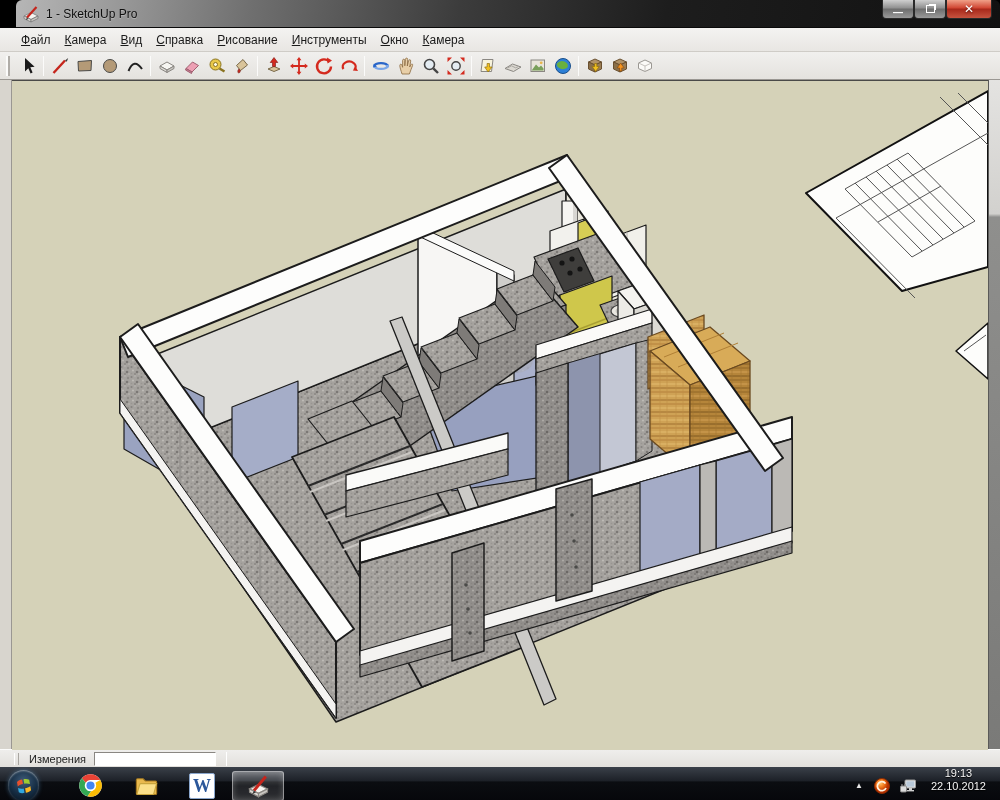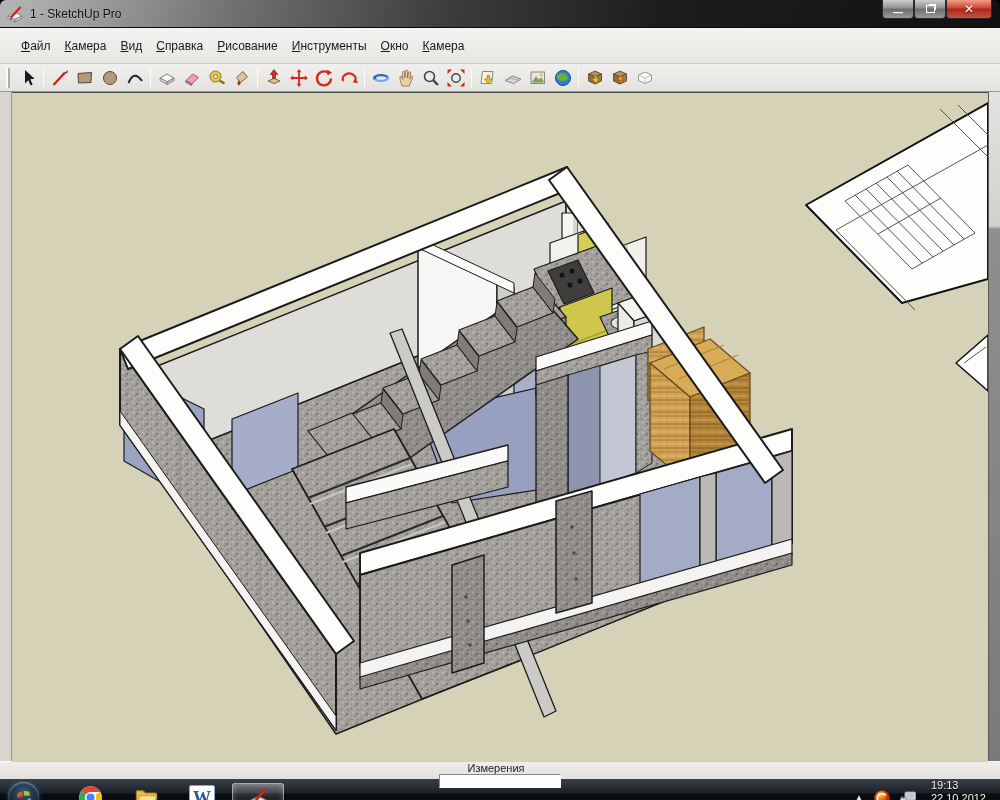--- a/index.html
+++ b/index.html
@@ -3,33 +3,33 @@
 <meta charset="utf-8">
 <style>
   * { margin:0; padding:0; box-sizing:border-box; }
   body { width:1000px; height:800px; overflow:hidden; font-family:"Liberation Sans","DejaVu Sans",sans-serif; background:#000; }
   .screen { position:relative; width:1000px; height:800px; }
 
   
   .titlebar { position:relative; height:28px;
     background:linear-gradient(100deg,#b6b6b6 0%,#9a9a9a 10%,#6f6f6f 24%,#3c3c3c 45%,#1d1d1d 66%,#111 100%);
     border-bottom:1px solid #0a0a0a; display:flex; align-items:center; padding-left:6px;
-    border-radius:6px 6px 0 0; }
+    border-radius:6px 6px 0 0;margin-left:16px; }
   .app-icon { width:18px; height:18px; margin-right:6px; flex:0 0 auto; }
   .title-text { font-size:12px; color:#0e0e0e; text-shadow:0 1px 1px rgba(255,255,255,.35); }
   .win-controls { position:absolute; right:8px; top:0; display:flex; }
   .win-btn { width:32px; height:19px; border:1px solid #2a2a2a; border-top:none; border-radius:0 0 4px 4px;
     background:linear-gradient(#cfcfcf,#8f8f8f 45%,#6d6d6d 50%,#9a9a9a); color:#fff; font-size:10px; line-height:17px;
     text-align:center; cursor:default; display:flex; align-items:center; justify-content:center; }
   .win-btn.close { width:46px; background:linear-gradient(#f0a088,#cf4431 45%,#a8281a 50%,#c6533f); font-weight:bold; font-size:12px; text-shadow:0 1px 2px #5a0f08;}
   .restore-box { width:9px; height:8px; border:1px solid #fff; box-shadow:2px -2px 0 -1px #fff; background:transparent; }
   .min-glyph { font-weight:bold; color:#fff; margin-top:6px; }
 
   
-  .menubar { height:36px; background:linear-gradient(#f4f3f1,#e8e6e3); display:flex; align-items:center;
+  .menubar { height:24px; background:linear-gradient(#f4f3f1,#e8e6e3); display:flex; align-items:center;
     padding-left:14px; border-bottom:1px solid #cfccc7; }
   .menu-item { display:inline-block; font-size:12px; color:#1a1a1a; padding:2px 7px; cursor:default; }
   .menu-item::first-letter { text-decoration:underline; }
 
   
   .toolbar { height:28px; background:linear-gradient(#f1f0ee,#e4e2de); display:flex; align-items:center;
     padding-left:4px; border-bottom:1px solid #9a9792; }
   .tb-grip { width:4px; height:20px; border-left:2px solid #fbfbfa; border-right:2px solid #b0ada8; margin:0 5px 0 2px; }
   .tool-btn { width:25px; height:24px; display:flex; align-items:center; justify-content:center; border:1px solid transparent; border-radius:2px; }
   .tool-btn svg { width:20px; height:20px; }
@@ -38,21 +38,21 @@
   
   .viewport-row { display:flex; height:669px; }
   .left-strip { width:12px; background:#d8d5ce; border-right:1px solid #9a9792; }
   .viewport { width:976px; height:669px; position:relative; background:#d5d2b8; border-top:1px solid #4a4a48; }
   .viewport svg { display:block; }
   .right-strip { width:12px; border-left:1px solid #5a5a58;
     background:linear-gradient(to bottom,#e4e3e1 0%,#d2d1ce 20%,#8f8f8d 20.5%,#7a7a78 100%); }
 
   
   .statusbar { height:18px; background:linear-gradient(#efeeec,#e2e0dc); display:flex; align-items:center;
-    font-size:11px; color:#222; border-top:1px solid #fbfbfa;flex-direction:column; }
+    font-size:11px; color:#222; border-top:1px solid #fbfbfa; }
   .sb-grip { width:5px; height:12px; border-left:1px solid #fff; border-right:1px solid #a8a5a0; margin:0 10px 0 14px; }
   .sb-label { margin-right:8px; }
   .sb-input { width:122px; height:14px; border:1px solid #8a8782; border-bottom-color:#fff; border-right-color:#fff;
     background:#fff; font-size:11px; padding:0 3px; }
   .sb-sep { width:1px; height:14px; background:#b5b2ad; border-right:1px solid #fff; margin-left:10px; }
 
   
   .taskbar { height:37px; display:flex; align-items:center; padding:0 6px;
     background:linear-gradient(#3a4049 0%,#1c2027 38%,#0b0d11 40%,#05060a 100%); }
   .start-orb { width:31px; height:31px; border-radius:50%; margin:0 6px 0 2px; position:relative;
@@ -66,21 +66,21 @@
   .task-btn.active { background:linear-gradient(rgba(255,255,255,.30),rgba(255,255,255,.10) 50%,rgba(255,255,255,.16));
     border-color:rgba(255,255,255,.5); box-shadow:inset 0 0 6px rgba(255,255,255,.25); }
   .task-btn svg { width:27px; height:27px; }
   .word-icon { width:26px; height:26px; background:#fff; border:1px solid #8aa6cc; border-radius:2px;
     display:flex; align-items:center; justify-content:center; }
   .word-letter { font-family:"Liberation Serif","DejaVu Serif",serif; font-weight:bold; font-size:18px; color:#2b579a; line-height:1; }
   .tray { margin-left:auto; display:flex; align-items:center; color:#f2f2f2; }
   .tray-lang { font-size:12px; color:#f5f5f5; padding:0 6px;margin-top:40px; }
   .tray-arrow { font-size:8px; color:#e8e8e8; padding:0 6px; }
   .tray-ico { width:18px; height:18px; margin:0 4px; }
-  .clock { text-align:left; font-size:11px; line-height:13px; margin:0 8px 12px 10px; color:#f5f5f5; text-shadow:0 1px 1px #000; }
+  .clock { text-align:center; font-size:11px; line-height:13px; margin:0 8px 12px 10px; color:#f5f5f5; text-shadow:0 1px 1px #000; }
 </style>
 </head>
 <body>
 
 <div class="screen">
 
   <div>
 
     <div class="titlebar">
       <span class="app-icon">

